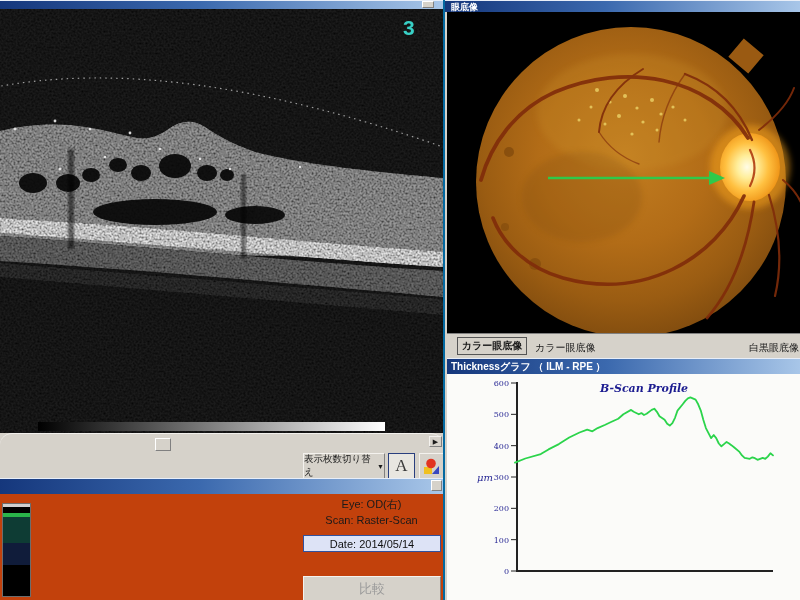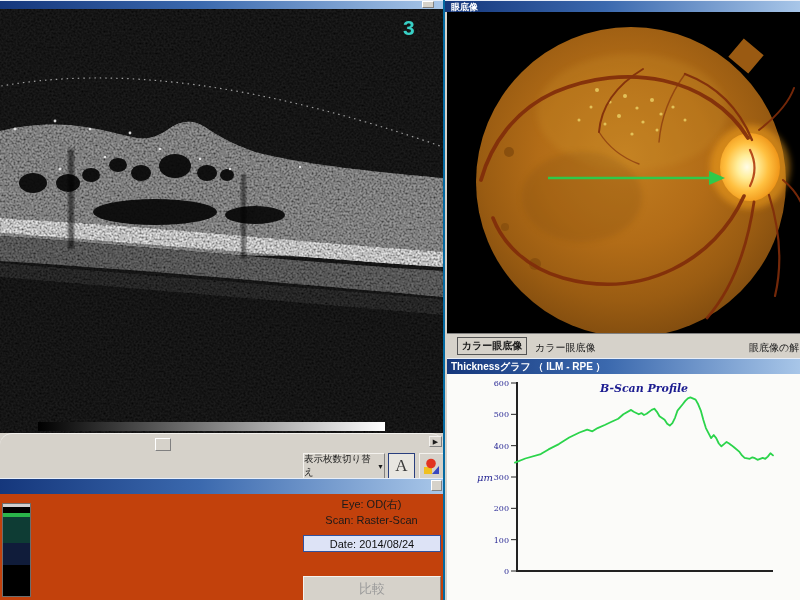--- a/index.html
+++ b/index.html
@@ -151,21 +151,21 @@
   <div id="bottom-panel" class="abs" style="left:0;top:494px;width:443px;height:106px;">
     <div id="thumb" class="abs" style="left:2px;top:9px;width:29px;height:94px;">
       <div class="abs" style="left:0;top:0;width:27px;height:3px;background:#cfcfcf;"></div>
       <div class="abs" style="left:0;top:9px;width:27px;height:4px;background:#2ab44a;"></div>
       <div class="abs" style="left:0;top:13px;width:27px;height:26px;background:#0e3c34;"></div>
       <div class="abs" style="left:0;top:39px;width:27px;height:22px;background:#101c3a;"></div>
     </div>
     <div class="abs center-text" style="left:300px;top:3px;width:143px;">Eye: OD(右)</div>
     <div class="abs center-text" style="left:300px;top:20px;width:143px;">Scan: Raster-Scan</div>
     <div id="date-box" class="abs" style="left:303px;top:41px;width:138px;height:17px;">
-      <span>Date: 2014/08/24</span>
+      <span>Date: 2014/05/14</span>
     </div>
     <div class="abs btn3d" style="left:303px;top:82px;width:138px;height:26px;">
       <span class="graytext" style="font-size:13px;">比較</span>
     </div>
   </div>
 
   <div id="right-panel" class="abs" style="left:443px;top:0;width:357px;height:600px;">
 
     <div class="abs titlebar" style="left:0;top:0;width:357px;height:12px;font-size:9px;padding-left:6px;">
       <span>眼底像</span>
@@ -237,21 +237,21 @@
           <polygon points="262,159 278,166 262,173" fill="#2fc94a"></polygon>
         </g>
       </svg>
     </div>
 
     <div id="fundus-tabbar" class="abs" style="left:2px;top:334px;width:355px;height:24px;">
       <div class="abs tab-outlined" style="left:10px;top:3px;width:70px;height:18px;font-weight:bold;">
         <span>カラー眼底像</span>
       </div>
       <span class="abs" style="left:88px;top:7px;">カラー眼底像</span>
-      <span class="abs" style="left:302px;top:7px;white-space:nowrap;">眼底像の解</span>
+      <span class="abs" style="left:302px;top:7px;white-space:nowrap;">白黒眼底像</span>
     </div>
 
     <div class="abs titlebar" style="left:2px;top:358px;width:355px;height:16px;font-size:10px;padding-left:4px;line-height:15px;">
       <span>Thicknessグラフ （ ILM - RPE ）</span>
     </div>
     <div id="graph-area" class="abs" style="left:2px;top:374px;width:355px;height:226px;">
       <svg width="355" height="226" viewBox="0 0 355 226">
         <text x="197" y="18" text-anchor="middle" class="chart-title">B-Scan Profile</text>
         <text x="46" y="107" text-anchor="end" class="um-label">μm</text>
         <line x1="70" y1="8" x2="70" y2="198" stroke="#222" stroke-width="2"></line>

